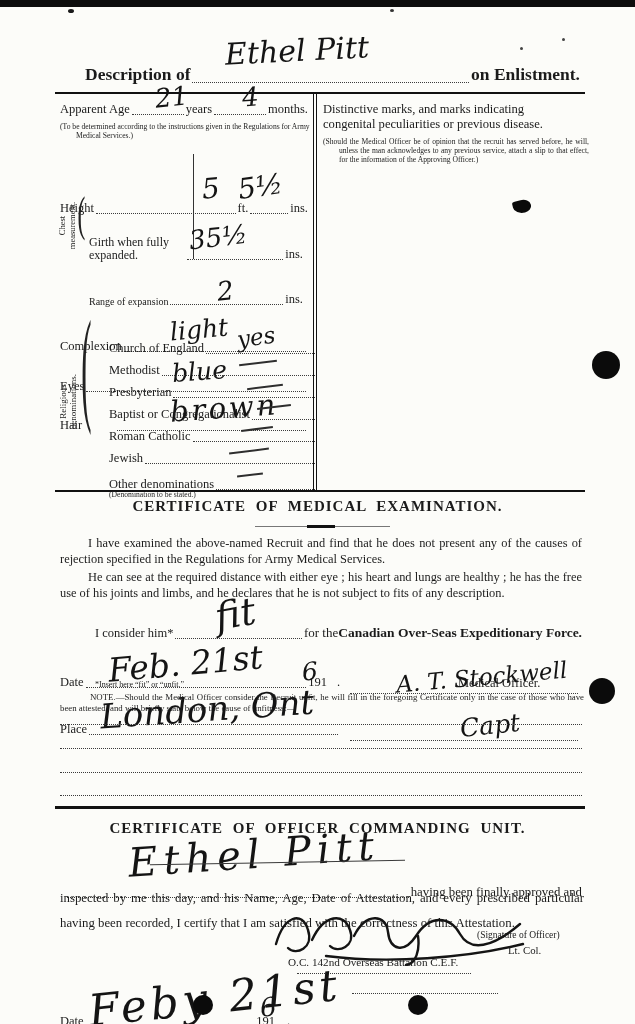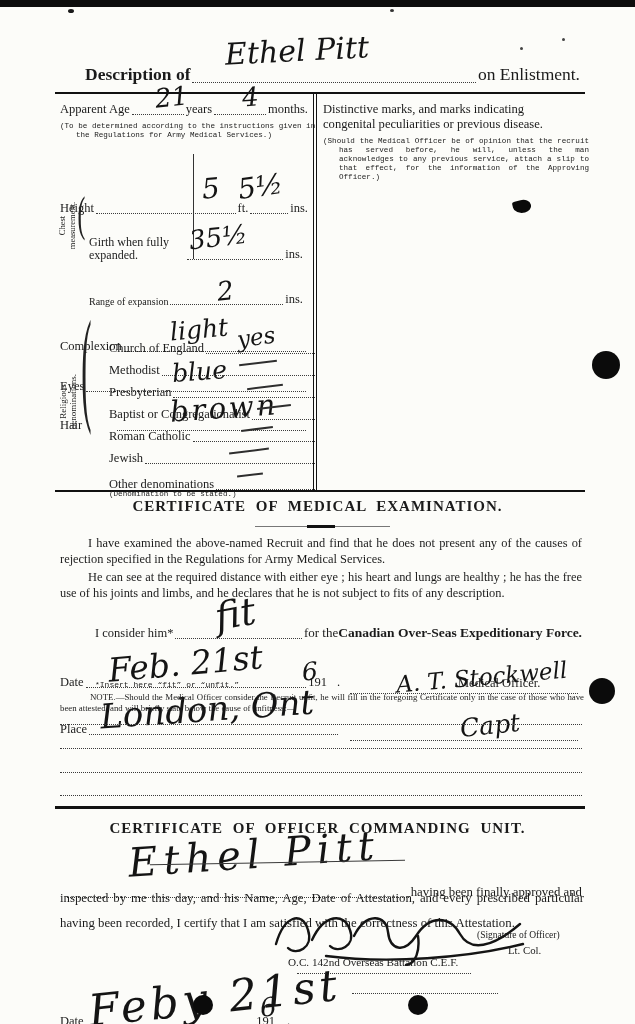--- a/index.html
+++ b/index.html
@@ -4,21 +4,21 @@
 <style>
   html,body{margin:0;padding:0;background:#e8e8e6;}
   .sheet{position:relative;width:635px;height:1024px;background:#fcfcf9;overflow:hidden;
          font-family:"Liberation Serif",serif;color:#1b1b1b;}
   .abs{position:absolute;}
   .printed{font-family:"Liberation Serif",serif;color:#1b1b1b;}
   .lbl{font-size:12.5px;white-space:nowrap;}
   .frow{display:flex;align-items:flex-end;position:relative;}
   .dots{flex:1;border-bottom:1.6px dotted #3c3c3c;height:3px;margin:0 2px 2px 2px;}
   .dots-fixed{border-bottom:1.6px dotted #3c3c3c;height:3px;margin:0 2px 2px 2px;}
-  .note{font-size:7.6px;line-height:9px;color:#222;font-family:Liberation Mono, monospace;}
+  .note{font-size:7.6px;line-height:9px;color:#222;}
   .hang{padding-left:16px;text-indent:-16px;}
   .hw{position:absolute;font-family:"DejaVu Serif",serif;font-style:italic;color:#141414;
       white-space:nowrap;line-height:1;}
   .heading{font-size:15px;font-weight:bold;letter-spacing:1px;word-spacing:5px;text-align:center;}
   .para{font-size:12.4px;line-height:15.5px;text-align:justify;}
   .vlabel{position:absolute;transform:rotate(-90deg);transform-origin:center;font-size:8.5px;
           line-height:9.5px;text-align:center;color:#222;}
   .brace{position:absolute;font-family:"Liberation Serif",serif;color:#222;pointer-events:none;}
   .stroke{position:absolute;height:2px;background:#2e2e2e;transform:rotate(-7deg);}
   .punch{position:absolute;background:#0b0b0b;border-radius:50%;}
@@ -33,21 +33,21 @@
 
   <div class="abs" style="left:0;top:0;width:635px;height:7px;background:#0d0d0d;"></div>
   <div class="abs" style="left:68px;top:9px;width:6px;height:4px;background:#1a1a1a;border-radius:50%;"></div>
   <div class="abs" style="left:390px;top:9px;width:4px;height:3px;background:#333;border-radius:50%;"></div>
   <div class="abs" style="left:520px;top:47px;width:3px;height:3px;background:#444;border-radius:50%;"></div>
   <div class="abs" style="left:562px;top:38px;width:3px;height:3px;background:#444;border-radius:50%;"></div>
 
   <div class="abs frow" style="left:85px;top:64px;width:495px;">
     <span class="printed" style="font-size:17.5px;font-weight:bold;white-space:nowrap;">Description of</span>
     <span class="dots"></span>
-    <span class="printed" style="font-size:17.5px;font-weight:normal;white-space:nowrap;">on Enlistment.</span>
+    <span class="printed" style="font-size:17.5px;font-weight:bold;white-space:nowrap;">on Enlistment.</span>
     <span class="hw" style="left:140px;top:-28px;font-size:30px;transform:rotate(-3deg);">Ethel Pitt</span>
   </div>
 
   <div class="abs" style="left:55px;top:92px;width:530px;height:396px;border-top:2.5px solid #111;border-bottom:2.5px solid #111;">
 
     <div class="abs" style="left:258px;top:0;bottom:0;width:2px;border-left:1.2px solid #111;border-right:1.2px solid #111;"></div>
 
     <div class="abs frow" style="left:5px;top:8px;width:248px;">
       <span class="lbl">Apparent Age</span>
       <span class="dots"></span>

